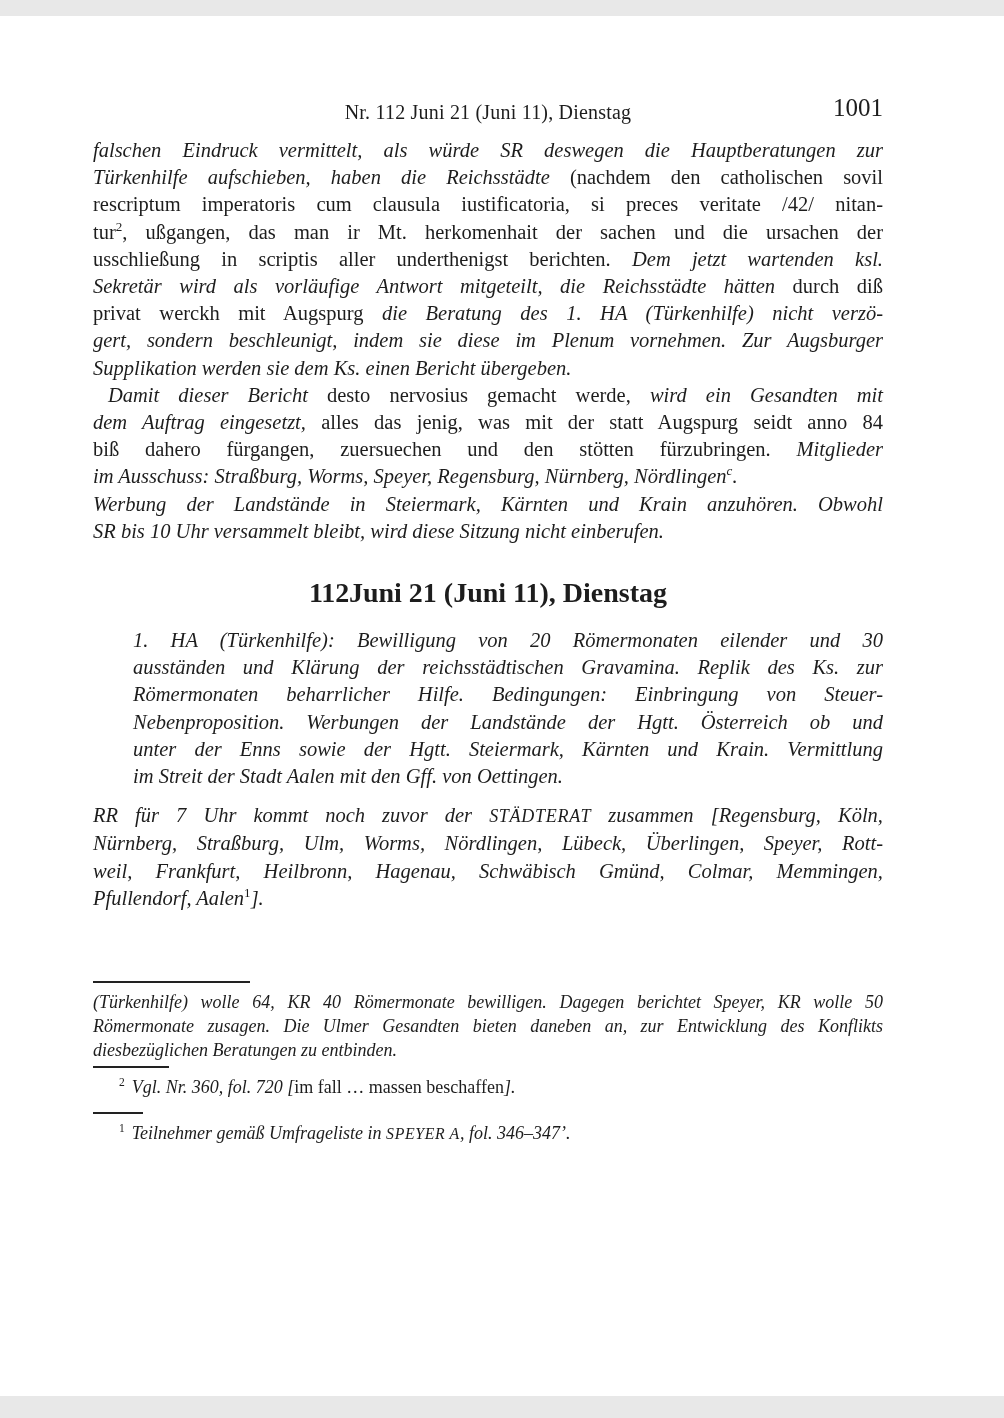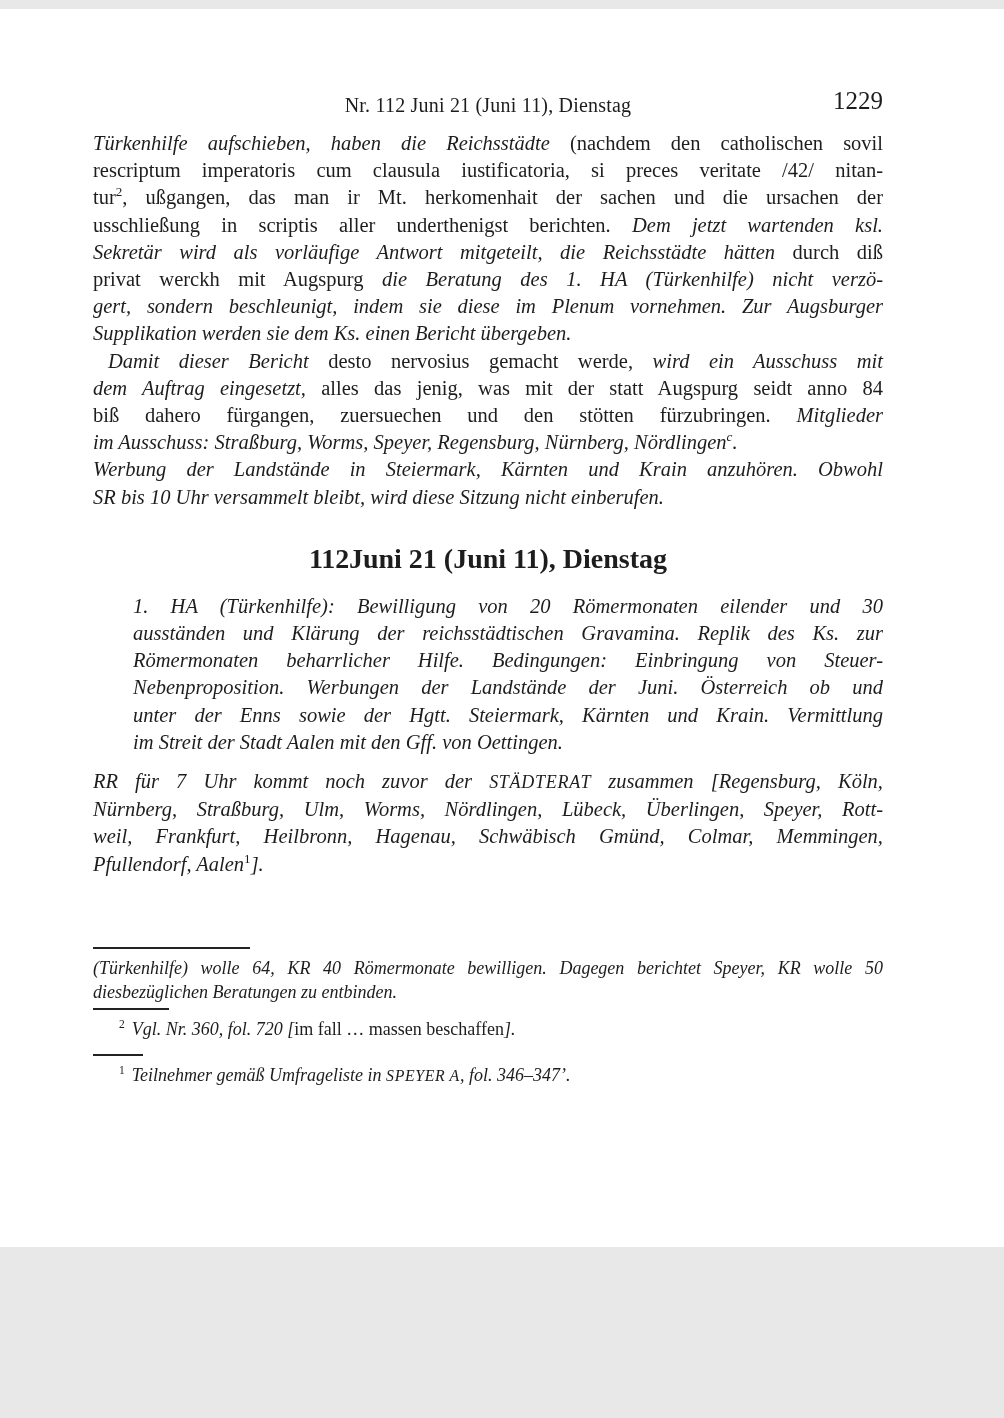--- a/index.html
+++ b/index.html
@@ -1,20 +1,20 @@
 <!DOCTYPE html>
 <html lang="de"><head>
 <meta charset="utf-8">
 <style>
   html, body { margin: 0; padding: 0; background: #e8e8e8; }
   .page {
     position: relative;
     width: 1004px;
-    height: 1238px;
-    margin: 9px auto;
+    height: 1380px;
+    margin: 16px auto;
     background: #ffffff;
     overflow: hidden;
     font-family: "Liberation Serif", "DejaVu Serif", serif;
     color: #1d1d1d;
   }
   .content { position: absolute; left: 93px; top: 84px; width: 790px; }
 
   
   .running-head { position: relative; height: 24px; font-size: 20px; line-height: 24px; }
   .rh-title { text-align: center; letter-spacing: 0.2px; }
@@ -52,69 +52,71 @@
   .rule-3 { width: 50px; margin-top: 13px; }
 </style>
 </head>
 <body>
 
 <div class="page">
   <div class="content">
 
     <div class="running-head">
       <div class="rh-title">Nr. 112 Juni 21 (Juni 11), Dienstag</div>
-      <div class="rh-page">1229</div>
+      <div class="rh-page">1001</div>
     </div>
 
     <div class="body-text p-first">
+        <div class="line"><span class="seg-i">falschen Eindruck vermittelt, als würde SR deswegen die Hauptberatungen zur</span></div>
         <div class="line"><span class="seg-i">Türkenhilfe aufschieben, haben die Reichsstädte </span><span class="seg-r">(nachdem den catholischen sovil</span></div>
         <div class="line"><span class="seg-r">rescriptum imperatoris cum clausula iustificatoria, si preces veritate /42/ nitan-</span></div>
         <div class="line"><span class="seg-r">tur</span><span class="seg-sup">2</span><span class="seg-r">, ußgangen, das man ir Mt. herkomenhait der sachen und die ursachen der</span></div>
         <div class="line"><span class="seg-r">usschließung in scriptis aller underthenigst berichten. </span><span class="seg-i">Dem jetzt wartenden ksl.</span></div>
         <div class="line"><span class="seg-i">Sekretär wird als vorläufige Antwort mitgeteilt, die Reichsstädte hätten </span><span class="seg-r">durch diß</span></div>
         <div class="line"><span class="seg-r">privat werckh mit Augspurg </span><span class="seg-i">die Beratung des 1. HA (Türkenhilfe) nicht verzö-</span></div>
         <div class="line"><span class="seg-i">gert, sondern beschleunigt, indem sie diese im Plenum vornehmen. Zur Augsburger</span></div>
         <div class="line last"><span class="seg-i">Supplikation werden sie dem Ks. einen Bericht übergeben.</span></div>
       </div>
     <div class="body-text">
-        <div class="line ind1"><span class="seg-i">Damit dieser Bericht </span><span class="seg-r">desto nervosius gemacht werde, </span><span class="seg-i">wird ein Ausschuss mit</span></div>
+        <div class="line ind1"><span class="seg-i">Damit dieser Bericht </span><span class="seg-r">desto nervosius gemacht werde, </span><span class="seg-i">wird ein Gesandten mit</span></div>
         <div class="line"><span class="seg-i">dem Auftrag eingesetzt, </span><span class="seg-r">alles das jenig, was mit der statt Augspurg seidt anno 84</span></div>
         <div class="line"><span class="seg-r">biß dahero fürgangen, zuersuechen und den stötten fürzubringen. </span><span class="seg-i">Mitglieder</span></div>
         <div class="line last"><span class="seg-i">im Ausschuss: Straßburg, Worms, Speyer, Regensburg, Nürnberg, Nördlingen</span><span class="seg-supi">c</span><span class="seg-i">.</span></div>
       </div>
     <div class="body-text">
         <div class="line"><span class="seg-i">Werbung der Landstände in Steiermark, Kärnten und Krain anzuhören. Obwohl</span></div>
         <div class="line last"><span class="seg-i">SR bis 10 Uhr versammelt bleibt, wird diese Sitzung nicht einberufen.</span></div>
       </div>
 
     <div class="section-heading">
       <span class="sh-num">112</span>
       <span class="sh-title">Juni 21 (Juni 11), Dienstag</span>
     </div>
 
     <div class="summary-block">
         <div class="line"><span class="seg-i">1. HA (Türkenhilfe): Bewilligung von 20 Römermonaten eilender und 30</span></div>
         <div class="line"><span class="seg-i">ausständen und Klärung der reichsstädtischen Gravamina. Replik des Ks. zur</span></div>
         <div class="line"><span class="seg-i">Römermonaten beharrlicher Hilfe. Bedingungen: Einbringung von Steuer-</span></div>
-        <div class="line"><span class="seg-i">Nebenproposition. Werbungen der Landstände der Juni. Österreich ob und</span></div>
+        <div class="line"><span class="seg-i">Nebenproposition. Werbungen der Landstände der Hgtt. Österreich ob und</span></div>
         <div class="line"><span class="seg-i">unter der Enns sowie der Hgtt. Steiermark, Kärnten und Krain. Vermittlung</span></div>
         <div class="line last"><span class="seg-i">im Streit der Stadt Aalen mit den Gff. von Oettingen.</span></div>
       </div>
 
     <div class="protocol">
         <div class="line"><span class="seg-i">RR für 7 Uhr kommt noch zuvor der </span><span class="seg-ic">STÄDTERAT</span><span class="seg-i"> zusammen [Regensburg, Köln,</span></div>
         <div class="line"><span class="seg-i">Nürnberg, Straßburg, Ulm, Worms, Nördlingen, Lübeck, Überlingen, Speyer, Rott-</span></div>
         <div class="line"><span class="seg-i">weil, Frankfurt, Heilbronn, Hagenau, Schwäbisch Gmünd, Colmar, Memmingen,</span></div>
         <div class="line last"><span class="seg-i">Pfullendorf, Aalen</span><span class="seg-sup">1</span><span class="seg-i">].</span></div>
       </div>
 
     <div class="footnotes">
       <div class="fn-rule rule-1"></div>
       <div class="fn-block">
           <div class="line"><span class="seg-i">(Türkenhilfe) wolle 64, KR 40 Römermonate bewilligen. Dagegen berichtet Speyer, KR wolle 50</span></div>
+          <div class="line"><span class="seg-i">Römermonate zusagen. Die Ulmer Gesandten bieten daneben an, zur Entwicklung des Konflikts</span></div>
           <div class="line last"><span class="seg-i">diesbezüglichen Beratungen zu entbinden.</span></div>
         </div>
       <div class="fn-rule rule-2"></div>
       <div class="fn-block">
           <div class="line last ind2"><span class="seg-fnm">2</span><span class="seg-i">Vgl. Nr. 360, fol. 720 [</span><span class="seg-r">im fall … massen beschaffen</span><span class="seg-i">].</span></div>
         </div>
       <div class="fn-rule rule-3"></div>
       <div class="fn-block">
           <div class="line last ind2"><span class="seg-fnm">1</span><span class="seg-i">Teilnehmer gemäß Umfrageliste in </span><span class="seg-ic">SPEYER A</span><span class="seg-i">, fol. 346–347’.</span></div>
         </div>

